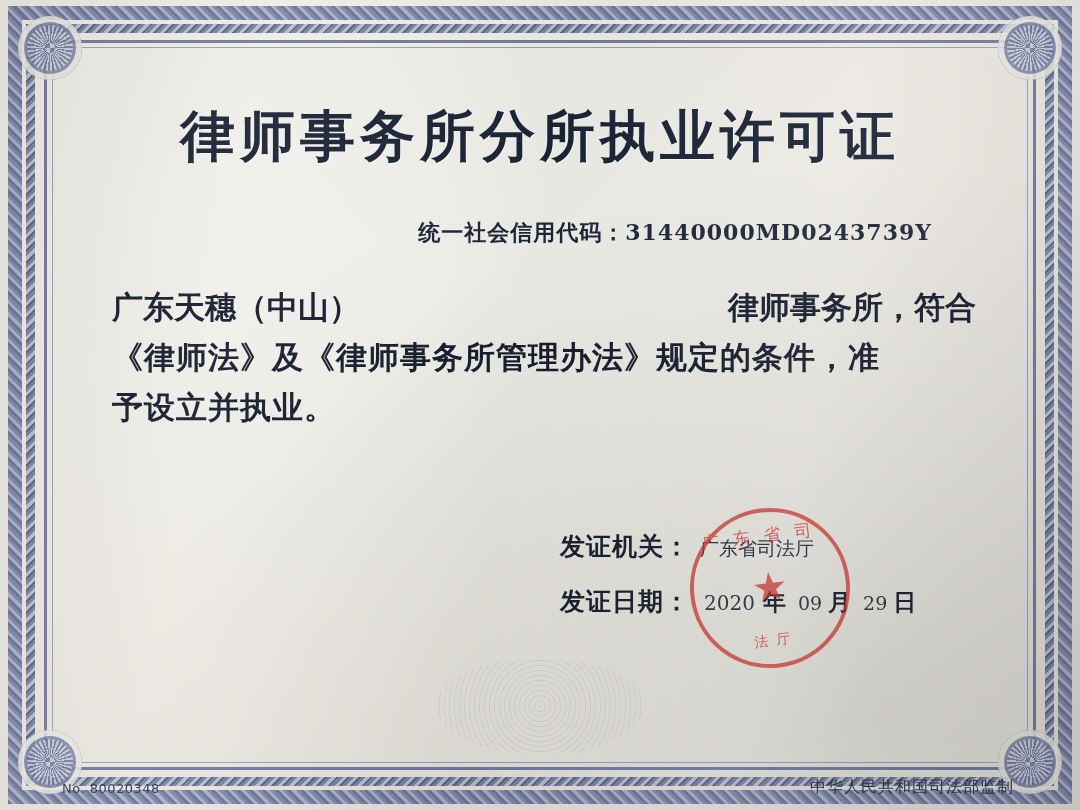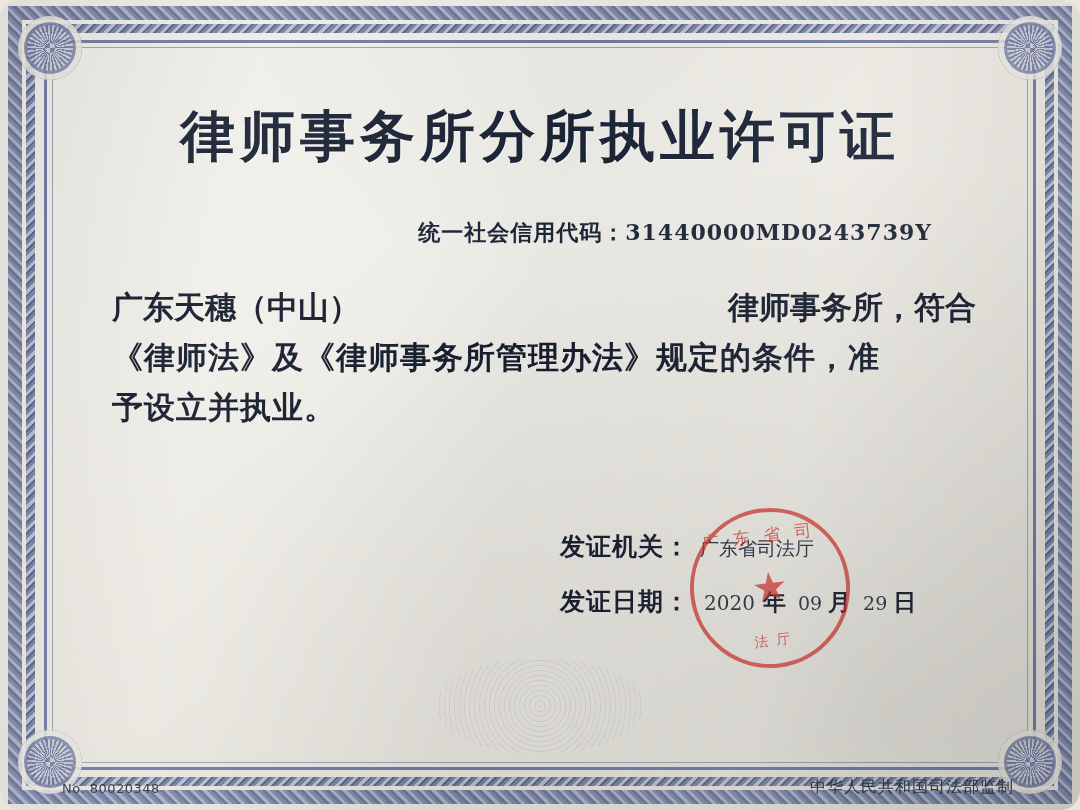--- a/index.html
+++ b/index.html
@@ -14,21 +14,20 @@
     font-family: "Liberation Serif", serif;
   }
 
   #certificate {
     position: relative;
     width: 1080px;
     height: 810px;
     background:
       radial-gradient(ellipse at 35% 30%, #f3f2ee 0%, #eceae3 45%, #e2e0d8 100%);
     overflow: hidden;
-    border-radius: 20px;
   }
 
   
   .border-outer {
     position: absolute;
     left: 8px; top: 6px; right: 8px; bottom: 6px;
     border: 14px solid #8c93ae;
     border-image: repeating-linear-gradient(
         45deg,
         #6e769a 0px, #6e769a 3px,

